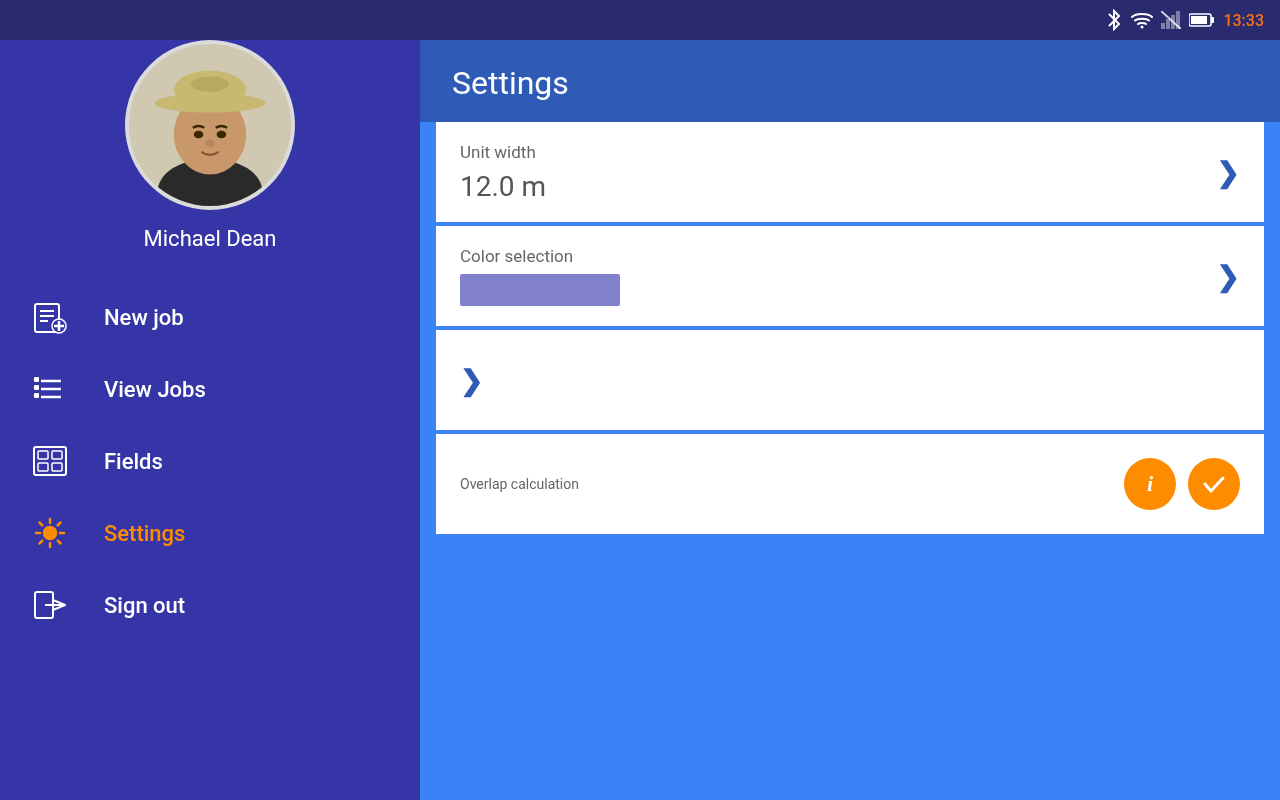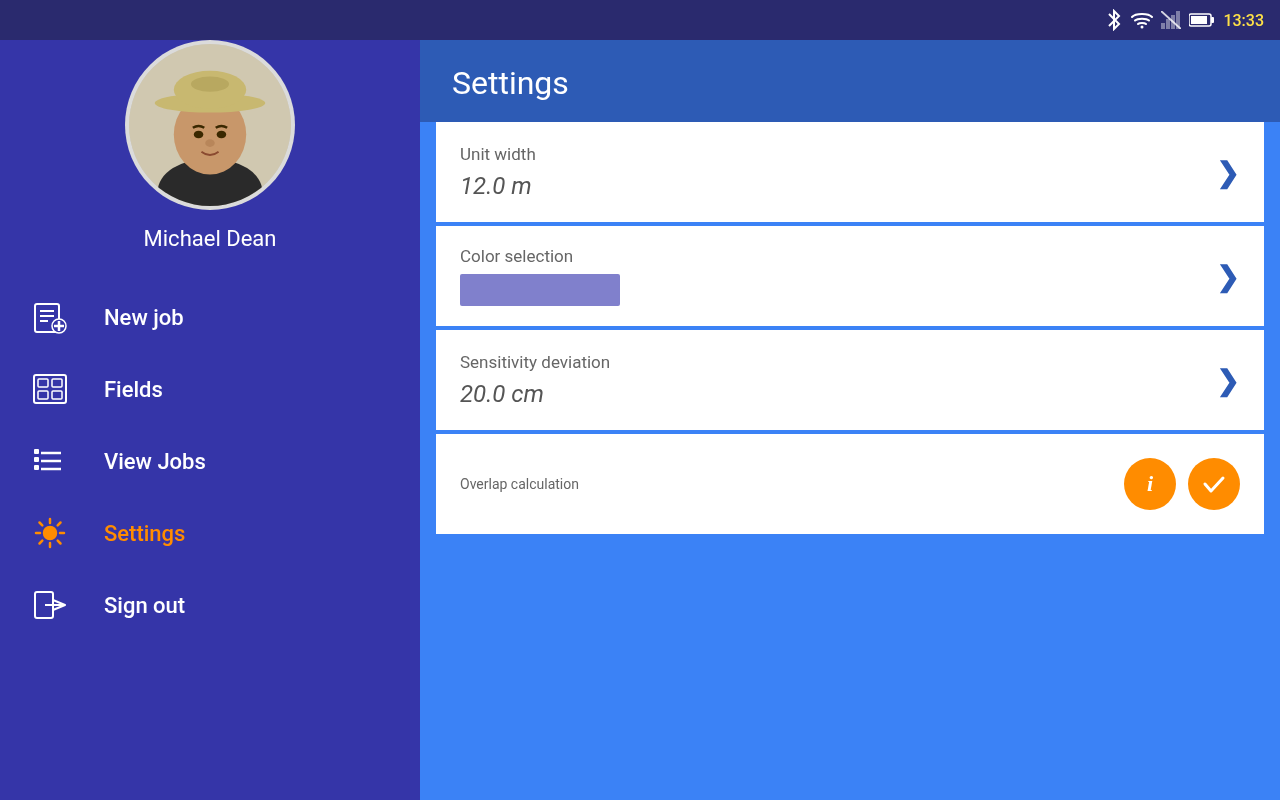--- a/index.html
+++ b/index.html
@@ -21,21 +21,21 @@
       justify-content: flex-end;
       padding: 0 16px;
       gap: 10px;
     }
     .status-icons {
       display: flex;
       align-items: center;
       gap: 8px;
     }
     .status-time {
-      color: #fde047;
+      color: #f97316;
       font-size: 16px;
       font-weight: 500;
     }
 
     
     .main-layout {
       display: flex;
       width: 1280px;
       height: 760px;
     }
@@ -162,23 +162,22 @@
     }
 
     .settings-item-label {
       color: #666;
       font-size: 17px;
       font-weight: 400;
     }
 
     .settings-item-value {
       color: #555;
-      font-size: 24px;
+      font-size: 28px;
       font-weight: 400;
-      font-style: italic;
     }
 
     .settings-item-color {
       width: 160px;
       height: 32px;
       background: #8080cc;
       border-radius: 2px;
     }
 
     .chevron-right {
@@ -319,44 +318,44 @@
             <line x1="26" y1="21" x2="26" y2="31" stroke="white" stroke-width="2.5"></line>
             <line x1="21" y1="26" x2="31" y2="26" stroke="white" stroke-width="2.5"></line>
           </svg>
         </div>
         <span class="nav-item-label">New job</span>
       </div>
 
       <div class="nav-item">
         <div class="nav-item-icon">
           <svg width="34" height="30" viewBox="0 0 34 30" fill="none">
-            <rect x="1" y="1" width="32" height="28" rx="2" stroke="white" stroke-width="2"></rect>
-            <rect x="5" y="5" width="10" height="8" rx="1" stroke="white" stroke-width="1.5"></rect>
-            <rect x="19" y="5" width="10" height="8" rx="1" stroke="white" stroke-width="1.5"></rect>
-            <rect x="5" y="17" width="10" height="8" rx="1" stroke="white" stroke-width="1.5"></rect>
-            <rect x="19" y="17" width="10" height="8" rx="1" stroke="white" stroke-width="1.5"></rect>
-          </svg>
-        </div>
-        <span class="nav-item-label">Fields</span>
-      </div>
-
-      <div class="nav-item">
-        <div class="nav-item-icon">
-          <svg width="34" height="30" viewBox="0 0 34 30" fill="none">
             <line x1="8" y1="7" x2="28" y2="7" stroke="white" stroke-width="2.5"></line>
             <line x1="8" y1="15" x2="28" y2="15" stroke="white" stroke-width="2.5"></line>
             <line x1="8" y1="23" x2="28" y2="23" stroke="white" stroke-width="2.5"></line>
             <rect x="1" y="3" width="5" height="5" rx="1" fill="white"></rect>
             <rect x="1" y="11" width="5" height="5" rx="1" fill="white"></rect>
             <rect x="1" y="19" width="5" height="5" rx="1" fill="white"></rect>
           </svg>
         </div>
         <span class="nav-item-label">View Jobs</span>
       </div>
 
+      <div class="nav-item">
+        <div class="nav-item-icon">
+          <svg width="34" height="30" viewBox="0 0 34 30" fill="none">
+            <rect x="1" y="1" width="32" height="28" rx="2" stroke="white" stroke-width="2"></rect>
+            <rect x="5" y="5" width="10" height="8" rx="1" stroke="white" stroke-width="1.5"></rect>
+            <rect x="19" y="5" width="10" height="8" rx="1" stroke="white" stroke-width="1.5"></rect>
+            <rect x="5" y="17" width="10" height="8" rx="1" stroke="white" stroke-width="1.5"></rect>
+            <rect x="19" y="17" width="10" height="8" rx="1" stroke="white" stroke-width="1.5"></rect>
+          </svg>
+        </div>
+        <span class="nav-item-label">Fields</span>
+      </div>
+
       <div class="nav-item active">
         <div class="nav-item-icon">
           <svg width="34" height="34" viewBox="0 0 34 34" fill="none">
             <circle cx="17" cy="17" r="6" stroke="#ff8c00" stroke-width="2.5"></circle>
             <path d="M17 3 L17 7 M17 27 L17 31 M3 17 L7 17 M27 17 L31 17 M6.5 6.5 L9.3 9.3 M24.7 24.7 L27.5 27.5 M27.5 6.5 L24.7 9.3 M9.3 24.7 L6.5 27.5" stroke="#ff8c00" stroke-width="2.5" stroke-linecap="round"></path>
           </svg>
         </div>
         <span class="nav-item-label" style="color:#ff8c00;">Settings</span>
       </div>
 
@@ -392,24 +391,20 @@
 
       <div class="settings-item">
         <div class="settings-item-content">
           <span class="settings-item-label">Color selection</span>
           <div class="settings-item-color"></div>
         </div>
         <span class="chevron-right">❯</span>
       </div>
 
       <div class="settings-item">
-        <div class="settings-item-content">
-          <span class="settings-item-label">Sensitivity deviation</span>
-          <span class="settings-item-value">20.0 cm</span>
-        </div>
         <span class="chevron-right">❯</span>
       </div>
 
       <div class="overlap-item">
         <span class="overlap-item-label">Overlap calculation</span>
         <div class="overlap-actions">
           <div class="circle-btn circle-btn-info">
             <span style="color:white;font-size:22px;font-weight:bold;font-style:italic;font-family:serif;">i</span>
           </div>
           <div class="circle-btn circle-btn-check">

